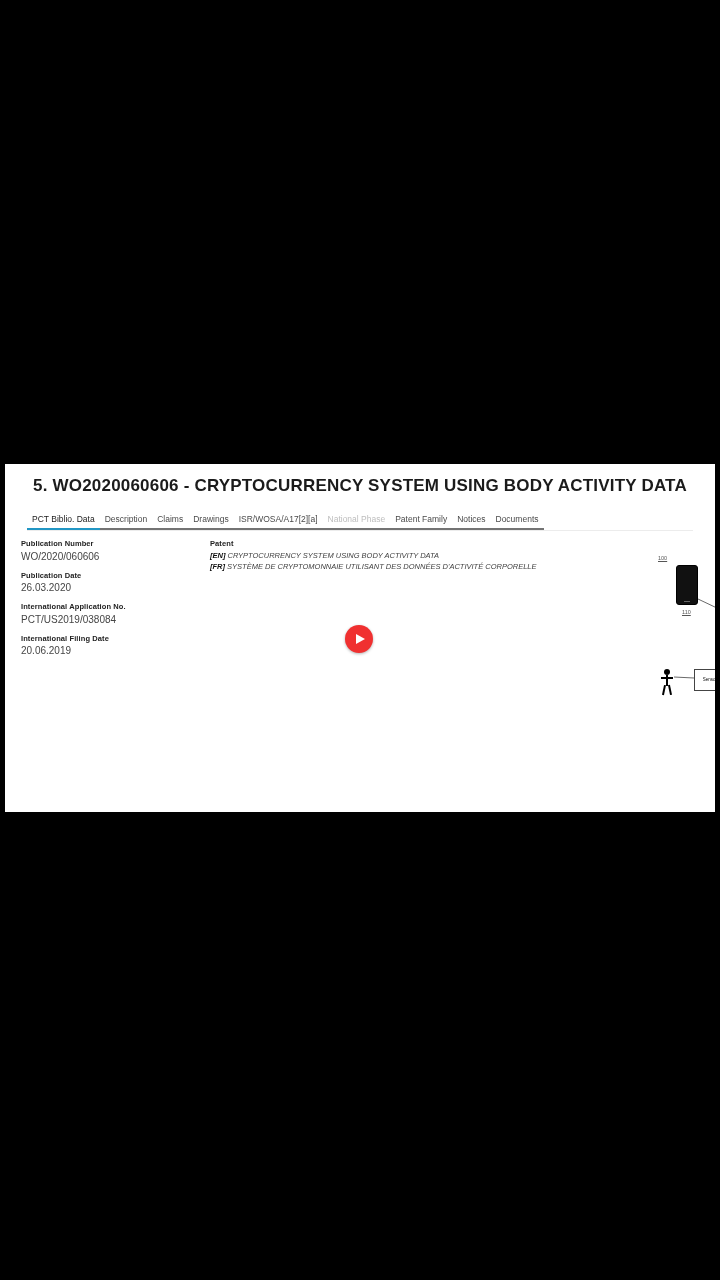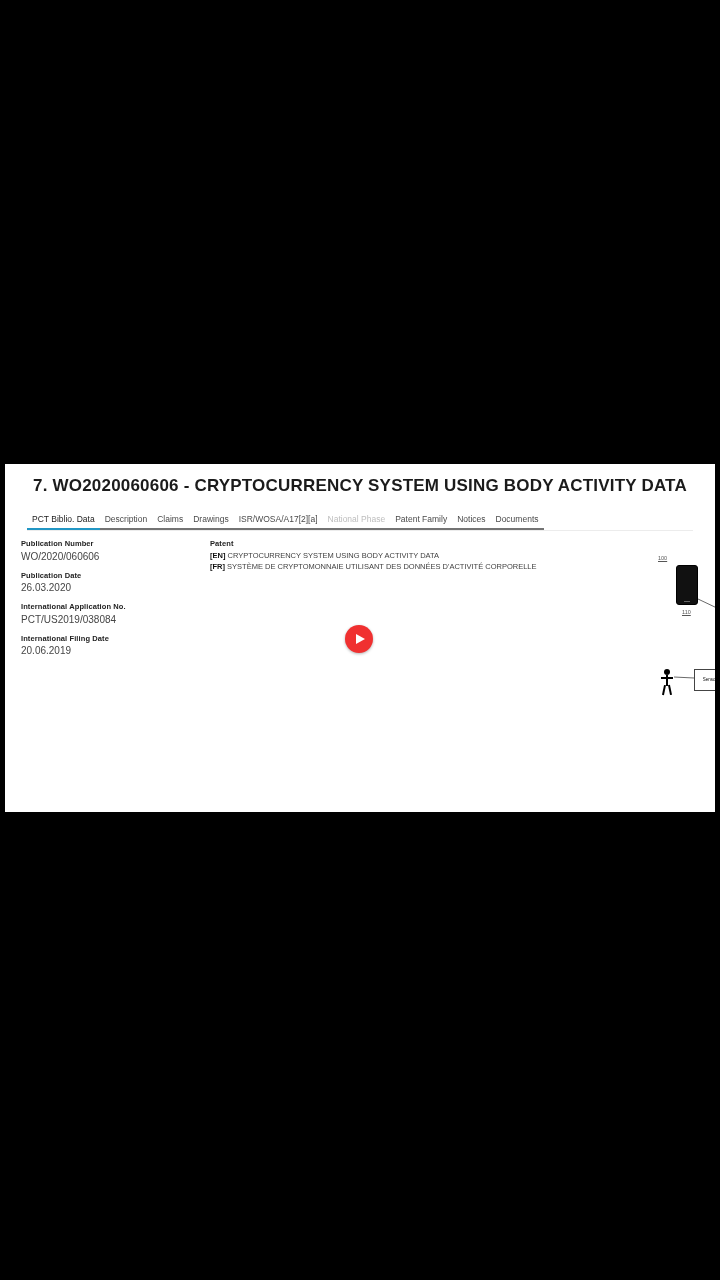--- a/index.html
+++ b/index.html
@@ -99,21 +99,21 @@
     font-size:7px;
     color:#3c3c3c;
     border:1px solid #dedede;
     background:#fcfcfc;
     padding:3px 5px;
     margin:0 -1px -1px 0;
     white-space:nowrap;
   }
 
   .title-block .t-line {
-    font-size:7.5px; color:#3f3f3f; margin-bottom:2px;
+    font-size:7.5px; color:#3f3f3f; margin-bottom:2px;font-style:italic;
   }
   .t-line b { color:#111; }
 
   
   #play {
     position:absolute;
     left:345px; top:625px;
     width:28px; height:28px;
     border-radius:50%;
     background:#f03030;
@@ -184,21 +184,21 @@
     background:linear-gradient(to bottom, rgba(255,255,255,0), #fff);
   }
 </style>
 </head>
 <body>
 
 <div id="stage">
 
   <div id="panel">
 
-    <div class="doc-title">7. WO2020060606 - CRYPTOCURRENCY SYSTEM USING BODY ACTIVITY DATA</div>
+    <div class="doc-title">5. WO2020060606 - CRYPTOCURRENCY SYSTEM USING BODY ACTIVITY DATA</div>
 
     <div class="tabs">
       <div class="tab active">PCT Biblio. Data</div>
       <div class="tab">Description</div>
       <div class="tab">Claims</div>
       <div class="tab">Drawings</div>
       <div class="tab">ISR/WOSA/A17[2][a]</div>
       <div class="tab disabled">National Phase</div>
       <div class="tab">Patent Family</div>
       <div class="tab">Notices</div>

